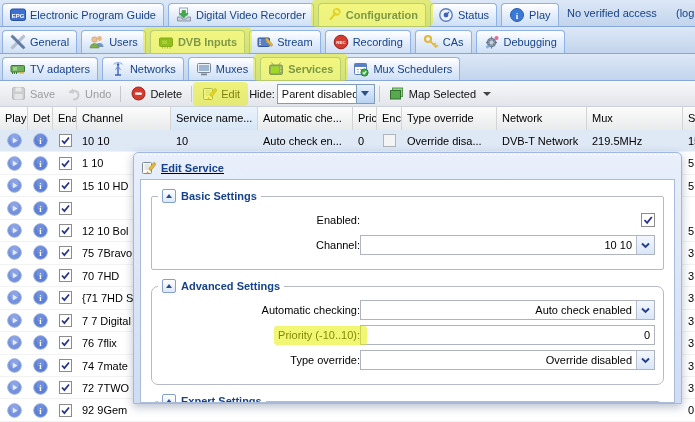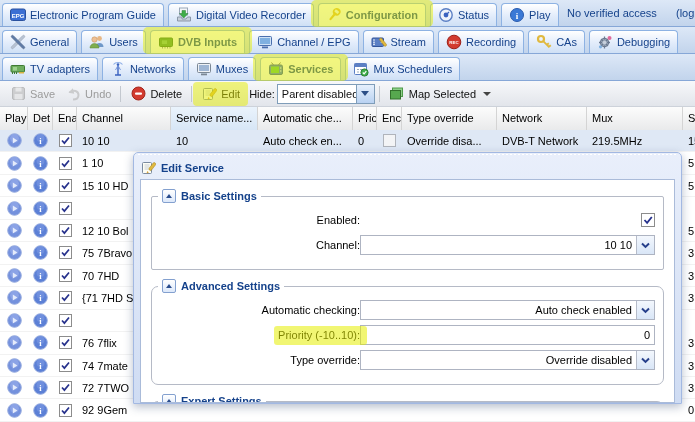--- a/index.html
+++ b/index.html
@@ -59,21 +59,21 @@
          border-bottom:1px solid #f2f2f2;color:#000;}
   .tcell.cicon{display:flex;align-items:center;justify-content:center;padding:0;}
   .cb{width:13px;height:13px;box-sizing:border-box;border:1px solid #8c8c8c;background:#fff;
       display:inline-flex;align-items:center;justify-content:center;flex:none;}
   .cb.unchecked{border-color:#b0b4bb;background:#f3f4f6;}
 
   
   #dialog{position:absolute;left:133px;top:152px;width:549px;height:252px;z-index:10;
           box-sizing:border-box;background:linear-gradient(#e9effb,#cfdcf3);
           border:1px solid #a2b8e2;border-radius:5px 5px 0 0;
-          box-shadow:0 3px 10px rgba(50,70,110,.35);}
+          box-shadow:0 3px 10px rgba(50,70,110,.35);text-decoration:underline;}
   #dialog::before{content:"";position:absolute;top:1px;left:4px;right:4px;height:1px;
           background:repeating-linear-gradient(90deg,#fff 0 2px,transparent 2px 4px);}
   .dtitle{height:21px;display:flex;align-items:center;gap:5px;padding:4px 6px 0;
           color:#15428b;font-weight:bold;cursor:move;}
   #dbody{position:absolute;left:6px;right:6px;top:26px;bottom:0;background:#fff;
          border:1px solid #aabbd9;overflow:hidden;text-align:right;}
   .fieldset{position:relative;margin:16px 10px 0;border:1px solid #b5bac6;border-radius:2px;
             padding:13px 8px 9px;}
   .fieldset.gap{border-radius:7px;}
   .legend{position:absolute;top:-8px;left:6px;background:#fff;padding:0 4px;display:flex;
@@ -184,30 +184,20 @@
             <path d="M4.5 12.5v2M7 12.5v2M9.5 12.5v2M12 12.5v2" stroke="#7b8794"></path>
             <rect x="1.5" y="4" width="13" height="8.5" rx="1" fill="#3e8f43" stroke="#256b2a"></rect>
             <rect x="3.5" y="6" width="6" height="4.5" fill="#66b56b" stroke="#2e7d32" stroke-width="0.5"></rect>
           </svg>
         </span>
         <span>DVB Inputs</span>
       </div>
       <div class="tab">
         <span class="ticon">
           <svg width="16" height="16" viewBox="0 0 16 16">
-            <rect x="1.5" y="2.5" width="13" height="9" rx="1" fill="#cfe2f6" stroke="#4a6fae"></rect>
-            <rect x="3" y="4" width="10" height="6" fill="#7fb0e0"></rect>
-            <rect x="5" y="12.5" width="6" height="1.8" fill="#4a6fae"></rect>
-          </svg>
-        </span>
-        <span>Channel / EPG</span>
-      </div>
-      <div class="tab">
-        <span class="ticon">
-          <svg width="16" height="16" viewBox="0 0 16 16">
             <rect x="1" y="4" width="11.5" height="8.5" rx="1" fill="#5b7fc4" stroke="#32549a"></rect>
             <circle cx="3" cy="6" r="0.8" fill="#fff"></circle>
             <circle cx="3" cy="8.2" r="0.8" fill="#fff"></circle>
             <circle cx="3" cy="10.4" r="0.8" fill="#fff"></circle>
             <circle cx="10.5" cy="6" r="0.8" fill="#fff"></circle>
             <circle cx="10.5" cy="8.2" r="0.8" fill="#fff"></circle>
             <rect x="10.6" y="3.4" width="2.6" height="9.5" rx="1" fill="#e0b93f" stroke="#a8841d" stroke-width="0.5" transform="rotate(-38 12 8)"></rect>
           </svg>
         </span>
         <span>Stream</span>
@@ -687,20 +677,21 @@
             </svg>
           </span>
         </div>
         <div class="tcell cicon" style="width: 24px;">
           <span class="cb">
             <svg width="11" height="11" viewBox="0 0 11 11">
               <path d="M2 5.5l2.4 2.6L9 2.5" stroke="#26318c" stroke-width="1.7" fill="none"></path>
             </svg>
           </span>
         </div>
+        <div class="tcell" style="width: 94px;">7 7 Digital</div>
         <div class="tcell" style="width: 87px;"></div>
         <div class="tcell" style="width: 95px;"></div>
         <div class="tcell" style="width: 24px;"></div>
         <div class="tcell cicon" style="width: 25px;"></div>
         <div class="tcell" style="width: 95px;"></div>
         <div class="tcell" style="width: 90px;"></div>
         <div class="tcell" style="width: 96px;"></div>
         <div class="tcell" style="width: 40px;">3</div>
       </div>
       <div class="trow">

